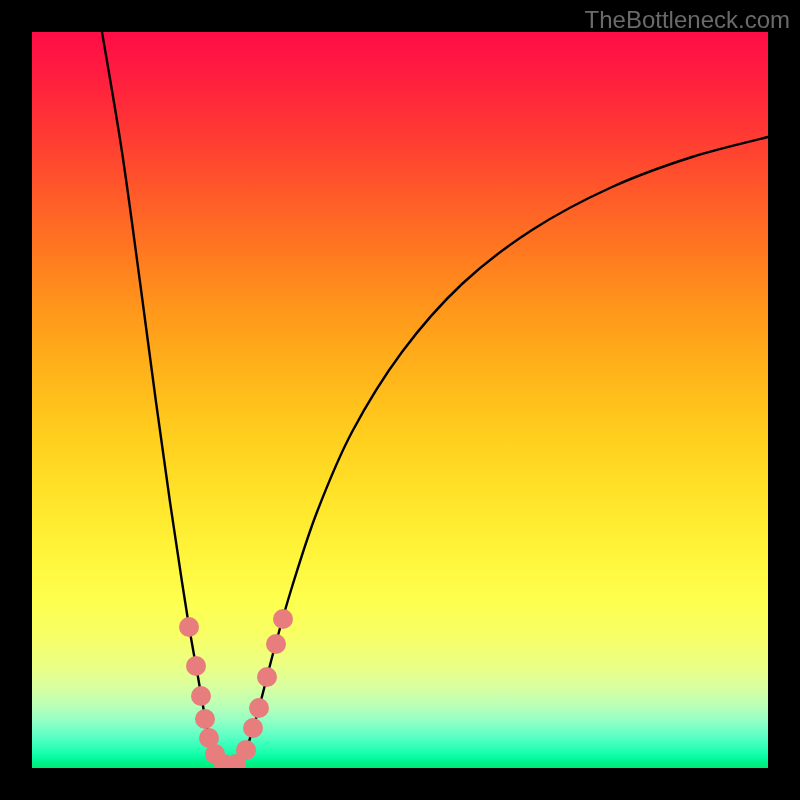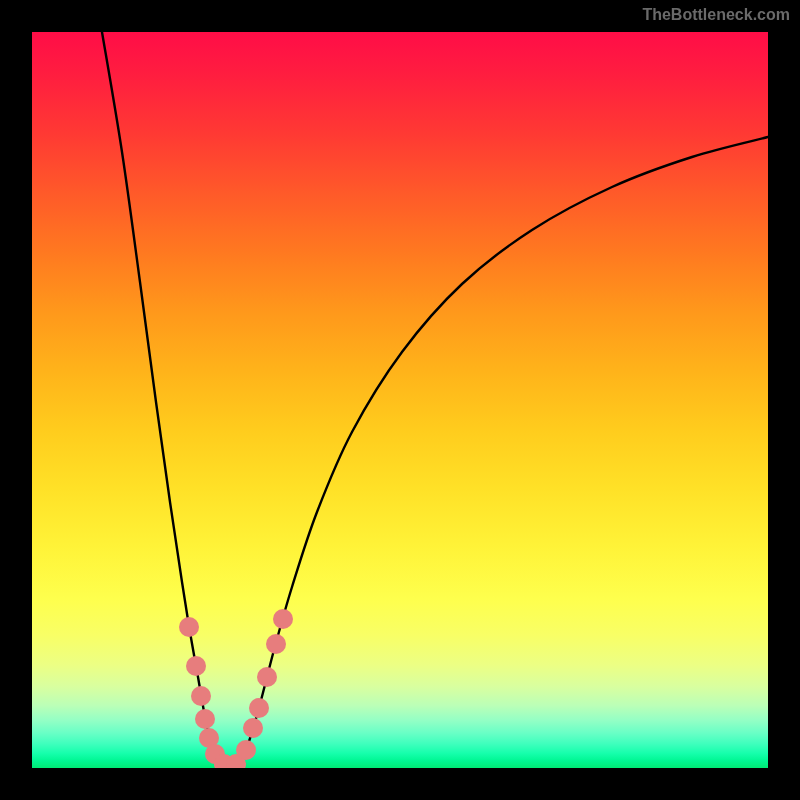--- a/index.html
+++ b/index.html
@@ -62,23 +62,23 @@
     top: 0;
     width: 100%;
     height: 100%;
     overflow: visible;
   }
   .attribution {
     position: absolute;
     top: 6px;
     right: 10px;
     font-family: Arial, Helvetica, sans-serif;
-    font-size: 16px;
+    font-size: 24px;
     color: #6a6a6a;
-    font-weight: 700;
+    font-weight: 400;
     letter-spacing: 0px;
   }
 </style>
 </head>
 <body>
 
 <div class="frame">
 
   <div class="plot-area">
     <div class="gradient-bg"></div>

